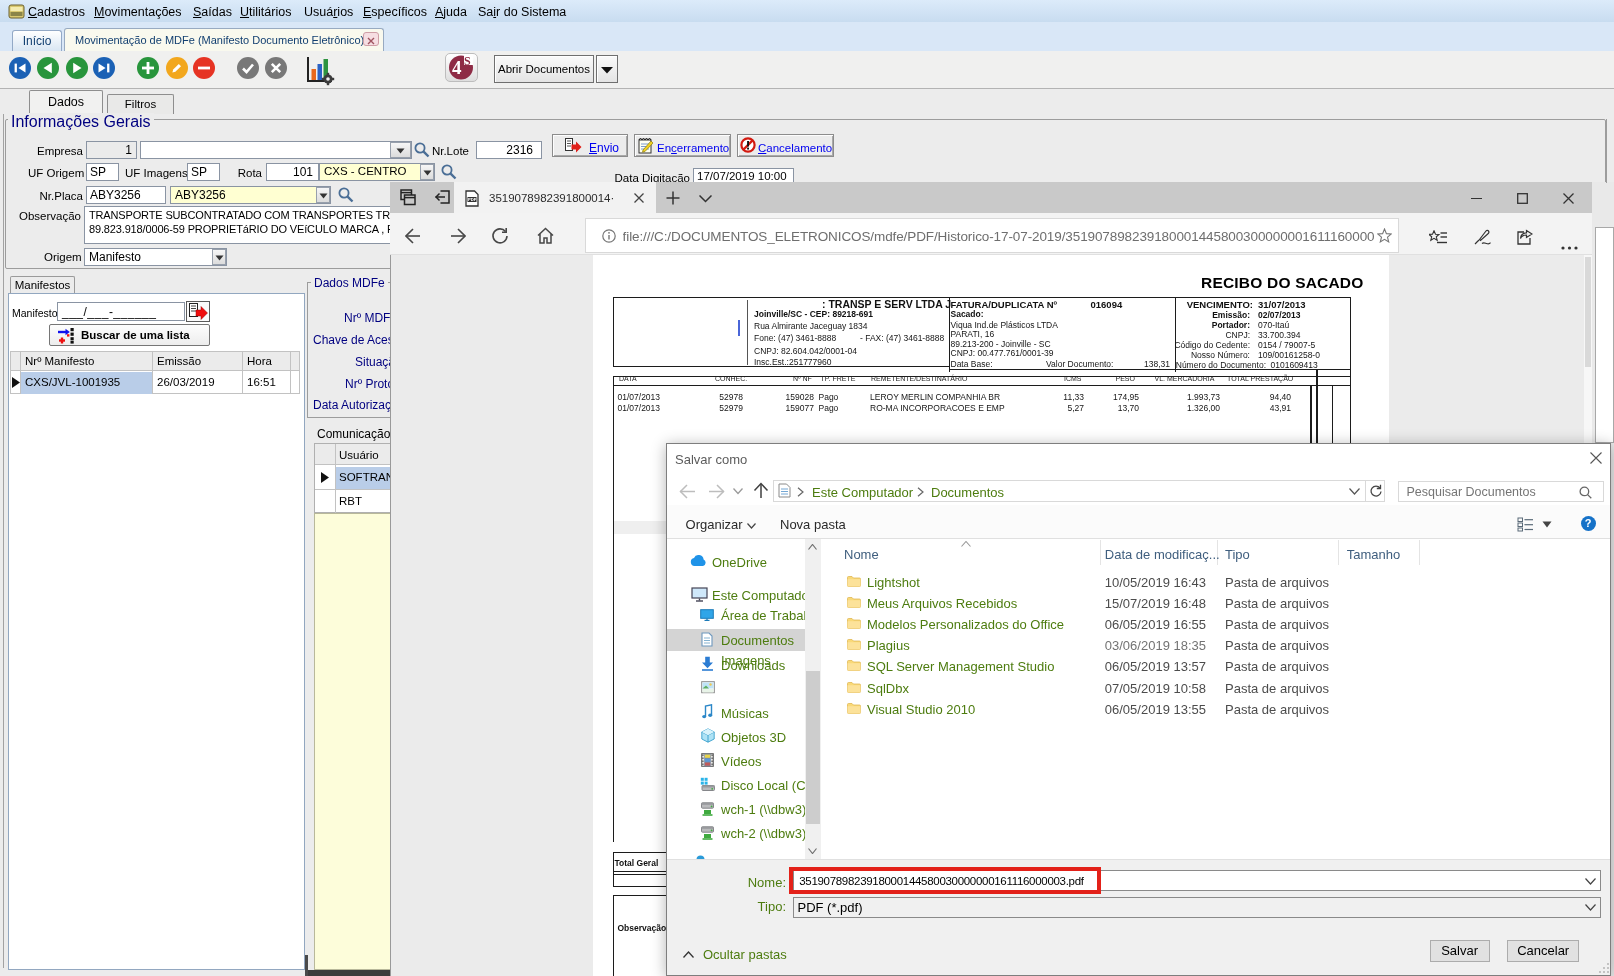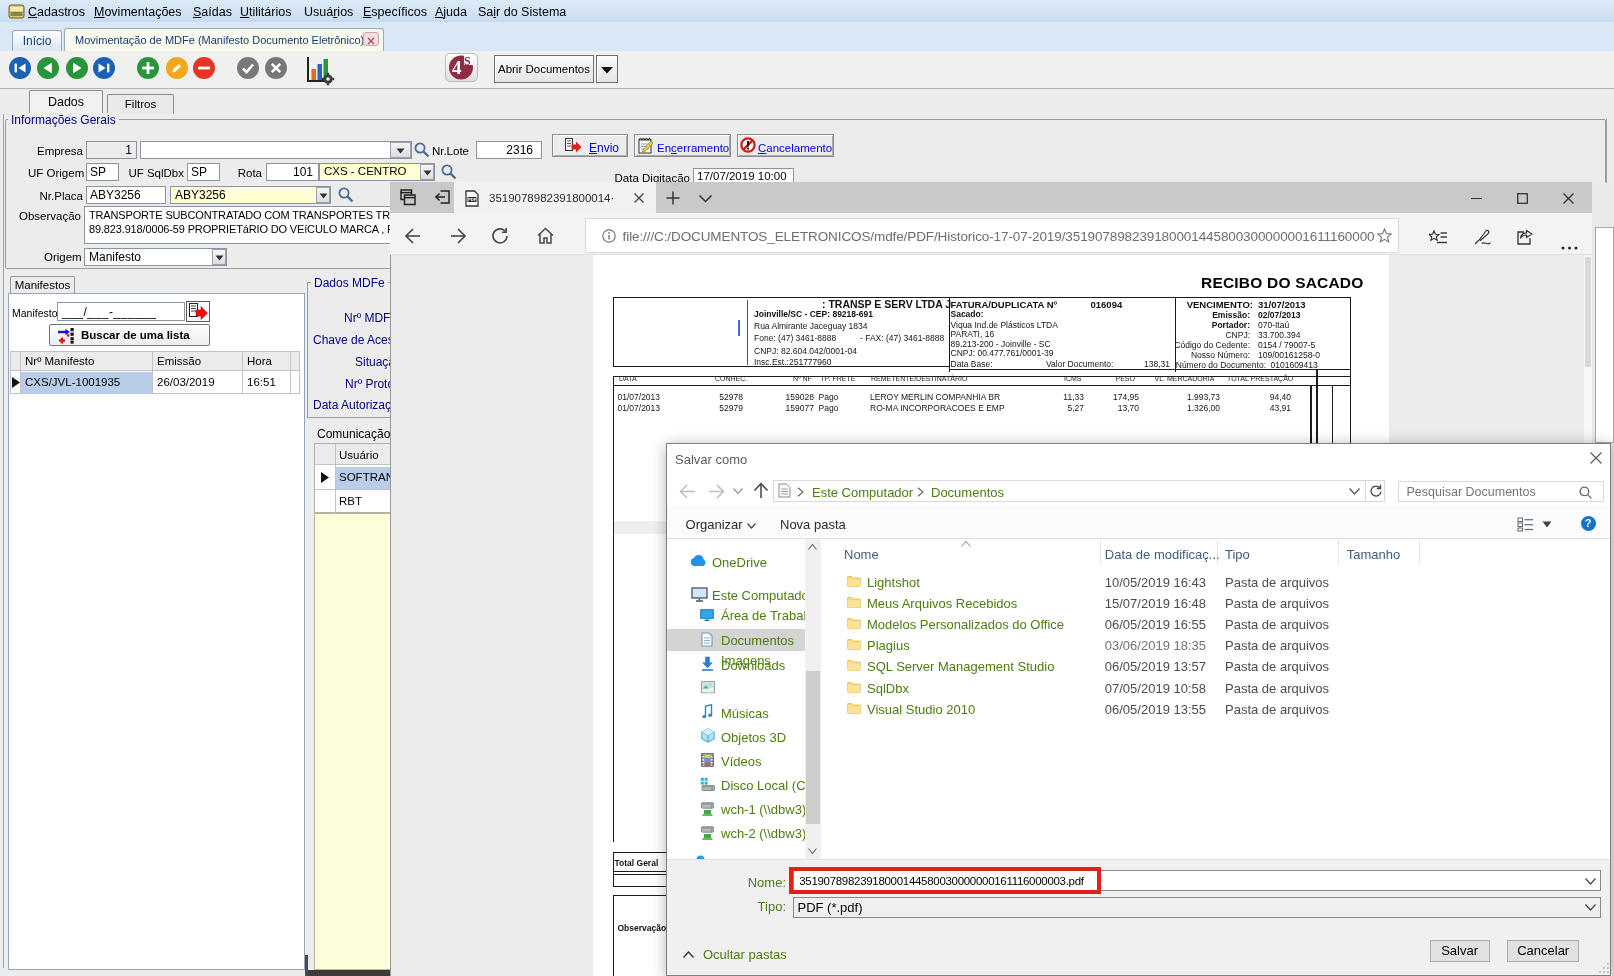--- a/index.html
+++ b/index.html
@@ -105,21 +105,21 @@
 <div class="a" style="left:596px;top:55px;width:22px;height:28px;background:linear-gradient(#fafafa,#e4e4e4);border:1px solid #6f6f6f;box-shadow:inset 1px 1px 0 #fff"></div>
 <svg class="a" style="left:600px;top:66px" width="14" height="8" viewBox="0 0 14 8">
       <path d="M1 1 H13 L7 7.5 Z" fill="#111"></path>
     </svg>
 
 <div class="a" style="left:29px;top:90px;width:74px;height:24px;background:#f1f1f0;border:1px solid #8e8e8e;border-bottom:none;border-radius:2px 2px 0 0;font-size:12.5px;text-align:center;line-height:23px">Dados</div>
 <div class="a" style="left:107px;top:94px;width:67px;height:20px;background:#e9e9e8;border:1px solid #8e8e8e;border-bottom:none;border-radius:2px 2px 0 0;font-size:11.5px;text-align:center;line-height:19px">Filtros</div>
 <div class="a" style="left:3px;top:114px;width:1px;height:854px;background:#a2a2a2"></div>
 
 <div class="a" style="left:5px;top:119px;width:1601px;height:150px;border:1px solid #9c9c9c;border-radius:2px"></div>
-<div class="a nav" style="left:8px;top:113px;background:#ececec;padding:0 3px;font-size:12px">Informações Gerais</div>
+<div class="a nav" style="left:8px;top:113px;background:#ececec;padding:0 3px;font-size:16px">Informações Gerais</div>
 
 <div class="lbl" style="left:36px;top:145px;width:47px;text-align:right">Empresa</div>
 <div class="fld" style="left:86px;top:141px;width:51px;height:18px;background:#ebebeb;text-align:right;padding:1px 4px 0 0">1</div>
 <div class="fld" style="left:140px;top:141px;width:272px;height:18px"></div>
 <div class="a" style="left:390px;top:142px;width:21px;height:16px;background:linear-gradient(#f6f6f6,#dcdcdc);border:1px solid #98a0ac"></div>
 <svg class="a" style="left:396px;top:148px" width="9" height="6" viewBox="0 0 9 6">
       <path d="M0.5 0.5 H8.5 L4.5 5.5 Z" fill="#333"></path>
     </svg>
 <svg class="a" style="left:413px;top:141px" width="17" height="17" viewBox="0 0 17 17">
       <circle cx="7" cy="7" r="4.6" fill="none" stroke="#4a6e96" stroke-width="1.8"></circle>
@@ -150,21 +150,21 @@
 <svg class="a" style="left:740px;top:137px" width="16" height="16" viewBox="0 0 16 16">
       <circle cx="8" cy="8" r="6.6" fill="#fff" stroke="#d31a10" stroke-width="2.2"></circle>
       <line x1="3.4" y1="12.6" x2="12.6" y2="3.4" stroke="#d31a10" stroke-width="2.2"></line>
       <rect x="7.1" y="4" width="1.9" height="5.5" fill="#111"></rect>
       <rect x="7.1" y="10.6" width="1.9" height="1.9" fill="#111"></rect>
     </svg>
 <div class="a" style="left:758px;top:141.5px;font-size:11.5px;color:#0000f0;white-space:nowrap"><u>C</u>ancelamento</div>
 
 <div class="lbl" style="left:28px;top:167px;width:55px;text-align:right">UF Origem</div>
 <div class="fld" style="left:86px;top:163px;width:33px;height:18px;padding:1px 0 0 3px">SP</div>
-<div class="lbl" style="left:125px;top:167px;width:59px;text-align:right">UF SqlDbx</div>
+<div class="lbl" style="left:125px;top:167px;width:59px;text-align:right">UF Imagens</div>
 <div class="fld" style="left:187px;top:163px;width:33px;height:18px;padding:1px 0 0 3px">SP</div>
 <div class="lbl" style="left:230px;top:167px;width:32px;text-align:right">Rota</div>
 <div class="fld" style="left:266px;top:163px;width:53px;height:18px;text-align:right;padding:1px 5px 0 0">101</div>
 <div class="fld" style="left:319px;top:163px;width:116px;height:18px;background:#ffffd2;padding:1px 0 0 4px;font-size:11.5px">CXS - CENTRO</div>
 <div class="a" style="left:420px;top:164px;width:14px;height:16px;background:linear-gradient(#f6f6f6,#dcdcdc);border:1px solid #98a0ac"></div>
 <svg class="a" style="left:422.5px;top:170px" width="9" height="6" viewBox="0 0 9 6">
       <path d="M0.5 0.5 H8.5 L4.5 5.5 Z" fill="#333"></path>
     </svg>
 <svg class="a" style="left:440px;top:163px" width="17" height="17" viewBox="0 0 17 17">
       <circle cx="7" cy="7" r="4.6" fill="none" stroke="#4a6e96" stroke-width="1.8"></circle>

